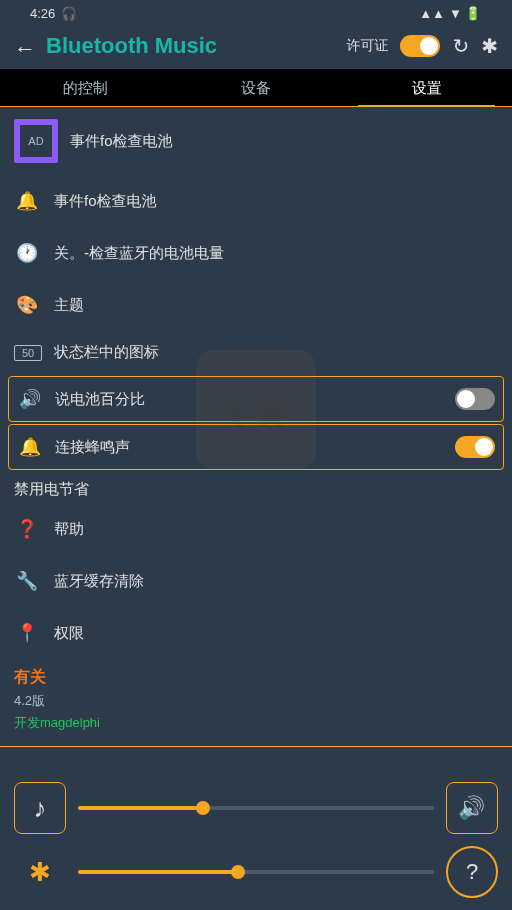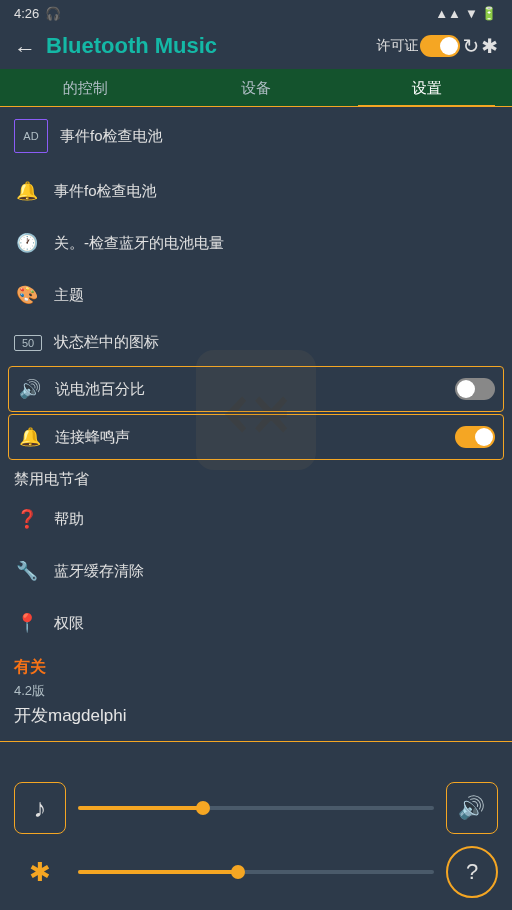--- a/index.html
+++ b/index.html
@@ -11,21 +11,21 @@
       color: #e8e8e8;
       overflow: hidden;
       position: relative;
     }
 
     
     .status-bar {
       display: flex;
       justify-content: space-between;
       align-items: center;
-      padding: 6px 14px 4px;
+      padding: 6px 30px 4px;
       background: #2d3a4a;
       font-size: 13px;
       color: #e0e0e0;
     }
     .status-left { display: flex; align-items: center; gap: 6px; }
     .status-right { display: flex; align-items: center; gap: 4px; }
 
     
     .header {
       display: flex;
@@ -36,21 +36,21 @@
     }
     .header-title {
       flex: 1;
       font-size: 22px;
       font-weight: bold;
       color: #14b8a6;
     }
     .header-right {
       display: flex;
       align-items: center;
-      gap: 2px;
+      gap: 12px;
     }
     .permit-label {
       font-size: 14px;
       color: #e0e0e0;
     }
 
     
     .toggle-switch {
       width: 40px;
       height: 22px;
@@ -68,21 +68,21 @@
       position: absolute;
       top: 2px;
     }
     .toggle-switch.on .toggle-knob { right: 2px; }
     .toggle-switch.off .toggle-knob { left: 2px; }
 
     
     .tab-bar {
       display: flex;
       border-bottom: 1px solid #f5a623;
-      background: #14532d;
+      background: #000000;
       justify-content: flex-end;
     }
     .tab-item {
       flex: 1;
       text-align: center;
       padding: 10px 0 8px;
       font-size: 15px;
       color: #b0bec5;
       cursor: pointer;
       position: relative;
@@ -159,22 +159,22 @@
       color: #f97316;
       font-weight: bold;
       margin-bottom: 4px;
     }
     .about-version {
       font-size: 13px;
       color: #b0bec5;
       margin-bottom: 4px;
     }
     .about-dev {
-      font-size: 17px;
-      color: #e5e5e5;
+      font-size: 13px;
+      color: #22c55e;
     }
 
     
     .divider {
       height: 1px;
       background: #f5a623;
       margin: 6px 0;
     }
 
     
@@ -296,21 +296,21 @@
     <span>设备</span>
   </div>
   <div class="tab-item active">
     <span>设置</span>
   </div>
 </div>
 
 <div class="settings-list">
 
   <div class="settings-item">
-    <div class="item-icon" style="font-size:11px; border:1px solid #8b5cf6; padding:16px; border-radius:2px; width:28px; height:24px; display:flex; align-items:center; justify-content:center;">AD</div>
+    <div class="item-icon" style="font-size:11px; border:6px solid #8b5cf6; padding:16px; border-radius:2px; width:28px; height:24px; display:flex; align-items:center; justify-content:center;">AD</div>
     <span class="item-label">事件fo检查电池</span>
   </div>
 
   <div class="settings-item">
     <div class="item-icon">🔔</div>
     <span class="item-label">事件fo检查电池</span>
   </div>
 
   <div class="settings-item">
     <div class="item-icon">🕐</div>

